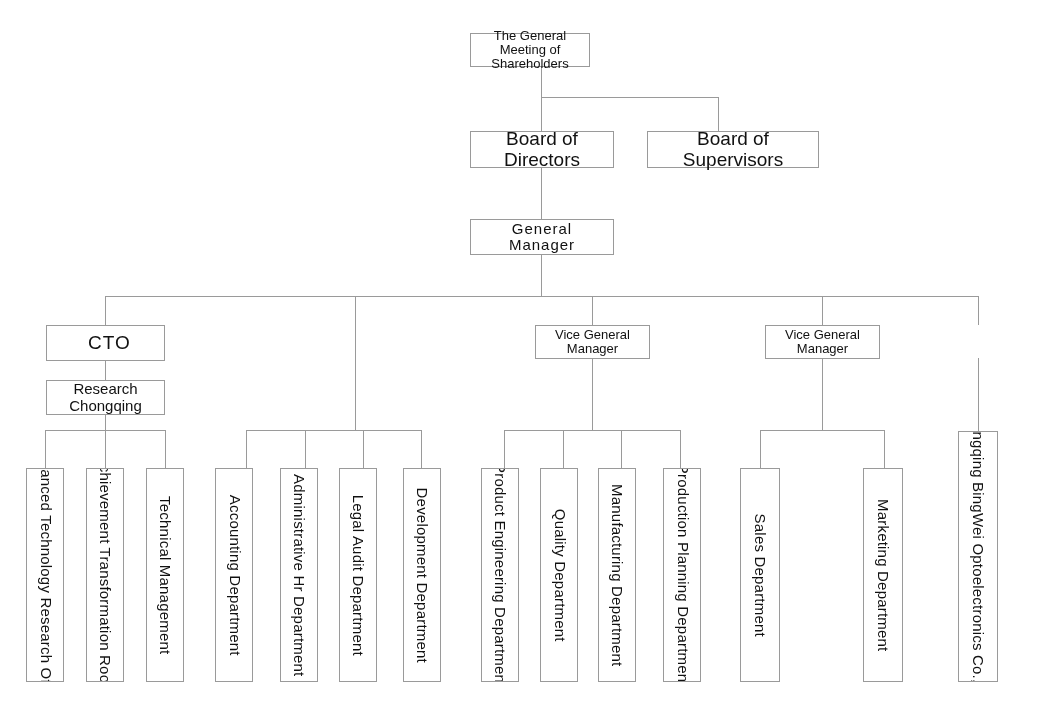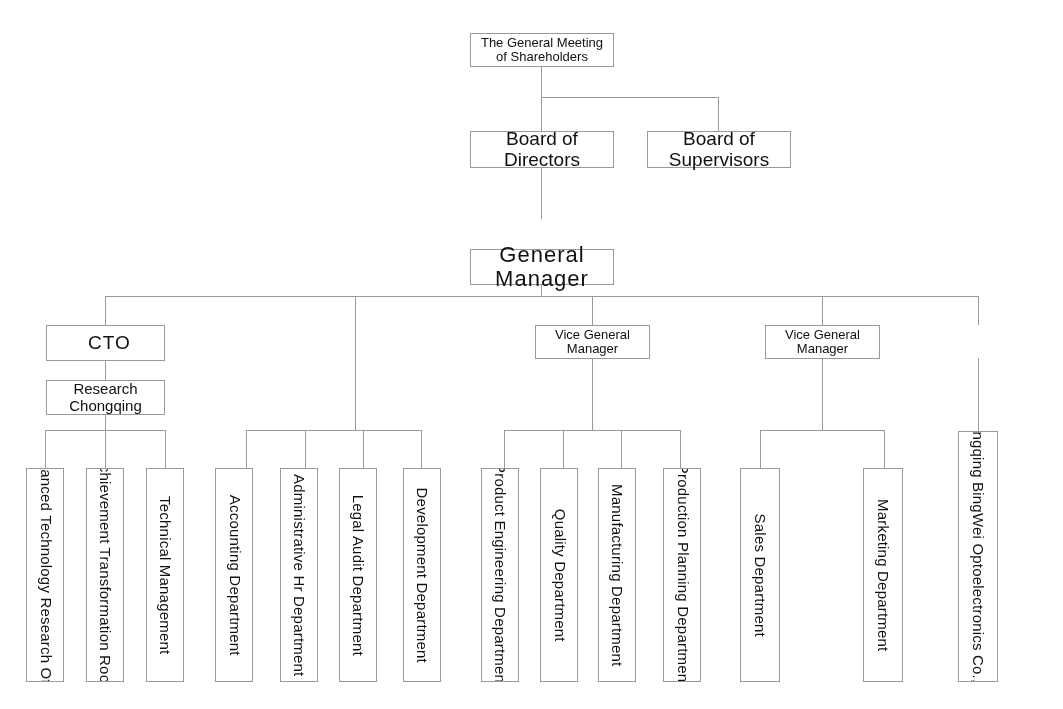--- a/index.html
+++ b/index.html
@@ -41,21 +41,21 @@
   .node.vert .vtext {
     display: block;
     white-space: nowrap;
     transform: rotate(90deg);
     transform-origin: center center;
     font-size: 15px;
     letter-spacing: 0.2px;
   }
   .tier-root   { font-size: 13px; font-weight: 400; }
   .tier-board  { font-size: 19px; align-items: center; }
-  .tier-gm     { font-size: 22px; letter-spacing: 1px; margin-top: 30px; }
+  .tier-gm     { font-size: 15px; letter-spacing: 1px; }
   .tier-cto    { font-size: 19px; letter-spacing: 1px; }
   .tier-inst   { font-size: 15px; }
   .tier-vgm    { font-size: 13px; }
   .tier-sub    { font-size: 14px; }
 
   .line {
     position: absolute;
     background: #9a9a9a;
   }
   .line.h { height: 1px; }
@@ -104,29 +104,29 @@
   <div class="line v" style="left:621px; top:430px; height:38px;"></div>
   <div class="line v" style="left:680px; top:430px; height:38px;"></div>
 
   <div class="line v" style="left:822px; top:358px; height:72px;"></div>
   <div class="line h" style="left:760px; top:430px; width:124px;"></div>
   <div class="line v" style="left:760px; top:430px; height:38px;"></div>
   <div class="line v" style="left:884px; top:430px; height:38px;"></div>
 
   <div class="line v" style="left:978px; top:358px; height:73px;"></div>
 
-  <div class="node horiz tier-root" style="left:470px; top:33px; width:144px; height:34px;">
+  <div class="node horiz tier-root" style="left:470px; top:33px; width:120px; height:34px;">
     <span>The General Meeting of Shareholders</span>
   </div>
 
   <div class="node horiz tier-board" style="left:470px; top:131px; width:144px; height:37px;">
     <span>Board of Directors</span>
   </div>
 
-  <div class="node horiz tier-board" style="left:647px; top:131px; width:144px; height:37px;">
+  <div class="node horiz tier-board" style="left:647px; top:131px; width:172px; height:37px;">
     <span>Board of Supervisors</span>
   </div>
 
   <div class="node horiz tier-gm" style="left:470px; top:219px; width:144px; height:36px;">
     <span>General Manager</span>
   </div>
 
   <div class="node horiz tier-cto" style="left:46px; top:325px; width:119px; height:36px;padding-left:14px;">
     <span>CTO</span>
   </div>

